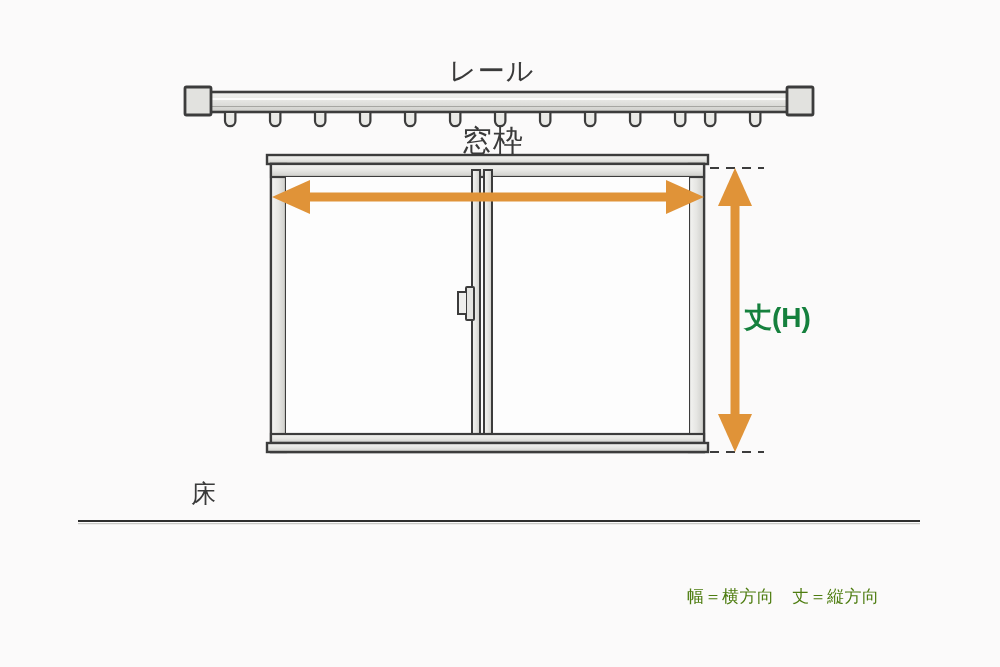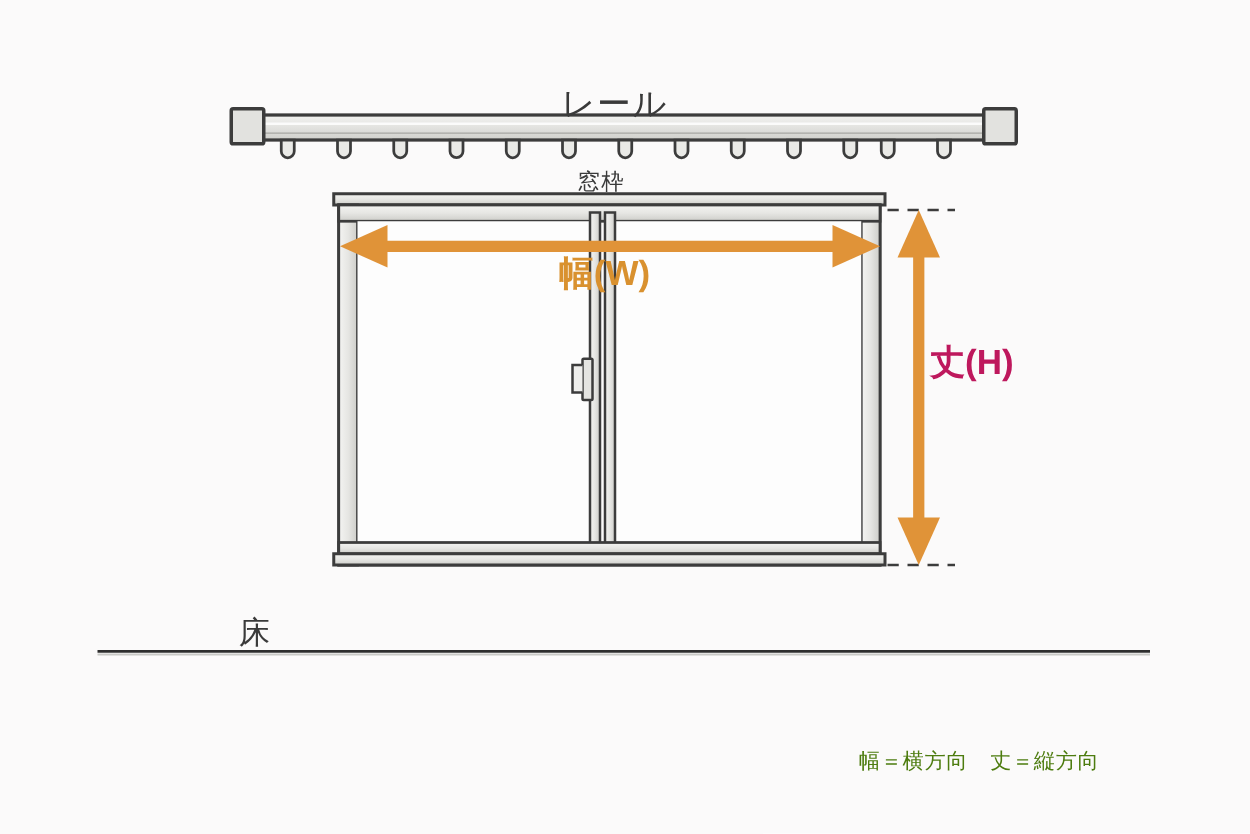--- a/index.html
+++ b/index.html
@@ -18,40 +18,39 @@
     width: 1000px; height: 667px;
     background: #fbfafa;
   }
   #stage svg { display: block; }
 
   .lbl {
     position: absolute;
     white-space: nowrap;
     color: #3a3a3a;
     font-weight: 400;
-    margin-top: 12px;
   }
   .lbl-rail   { left: 449px; top: 53px;  font-size: 27px; letter-spacing: 1px; }
-  .lbl-frame  { left: 462px; top: 121px; font-size: 18px; letter-spacing: 1px; font-family: Liberation Mono, monospace; }
+  .lbl-frame  { left: 462px; top: 121px; font-size: 30px; letter-spacing: 1px; font-family: Liberation Mono, monospace; }
   .lbl-floor  { left: 191px; top: 477px; font-size: 25px; }
   .lbl-note   { left: 687px; top: 585px; font-size: 17px; color: #4d7c0f; letter-spacing: 0.5px;}
 
   .lbl-w {
     position: absolute;
     left: 447px; top: 200px;
     font-size: 28px; font-weight: 700;
     color: #d9912f;
     white-space: nowrap;
     letter-spacing: 0px;
   }
   .lbl-h {
     position: absolute;
-    left: 744px; top: 271px;
+    left: 744px; top: 299px;
     font-size: 28px; font-weight: 700;
-    color: #be185d;
+    color: #15803d;
     white-space: nowrap;
   }
 </style>
 </head>
 <body>
 
 <div id="stage">
 
   <svg width="1000" height="667" viewBox="0 0 1000 667">
 
@@ -149,21 +148,20 @@
       <line x1="78" y1="521" x2="920" y2="521" stroke="#2e2e2e" stroke-width="2.2"></line>
       <line x1="78" y1="523.6" x2="920" y2="523.6" stroke="#c9c9c6" stroke-width="1.4"></line>
     </g>
 
   </svg>
 
   <div class="lbl lbl-rail">レール</div>
 
   <div class="lbl lbl-frame">窓枠</div>
 
-  <div class="lbl-w">幅(W)</div>
 
   <div class="lbl-h">丈(H)</div>
 
   <div class="lbl lbl-floor">床</div>
 
   <div class="lbl lbl-note">幅＝横方向　丈＝縦方向</div>
 
 </div>
 
 </body></html>

